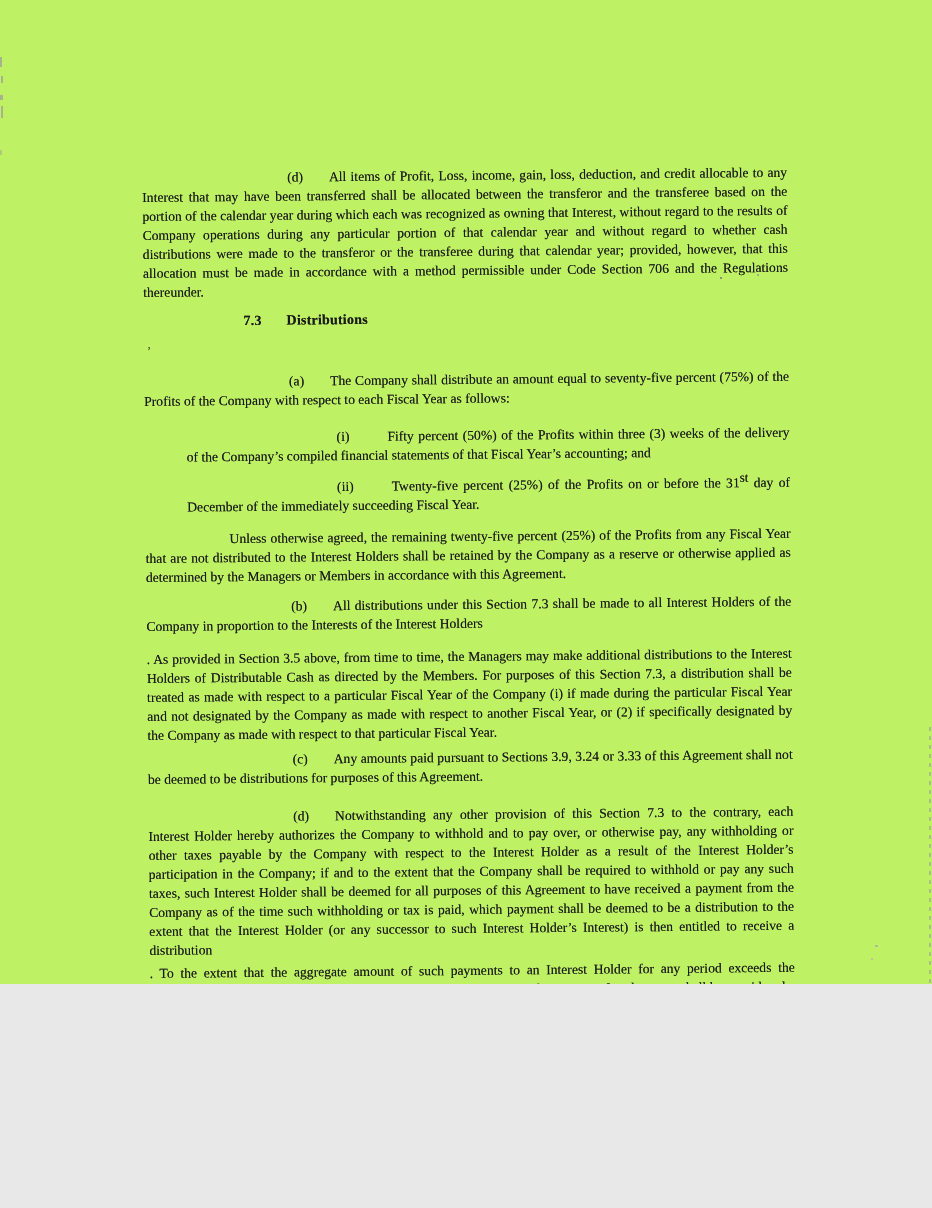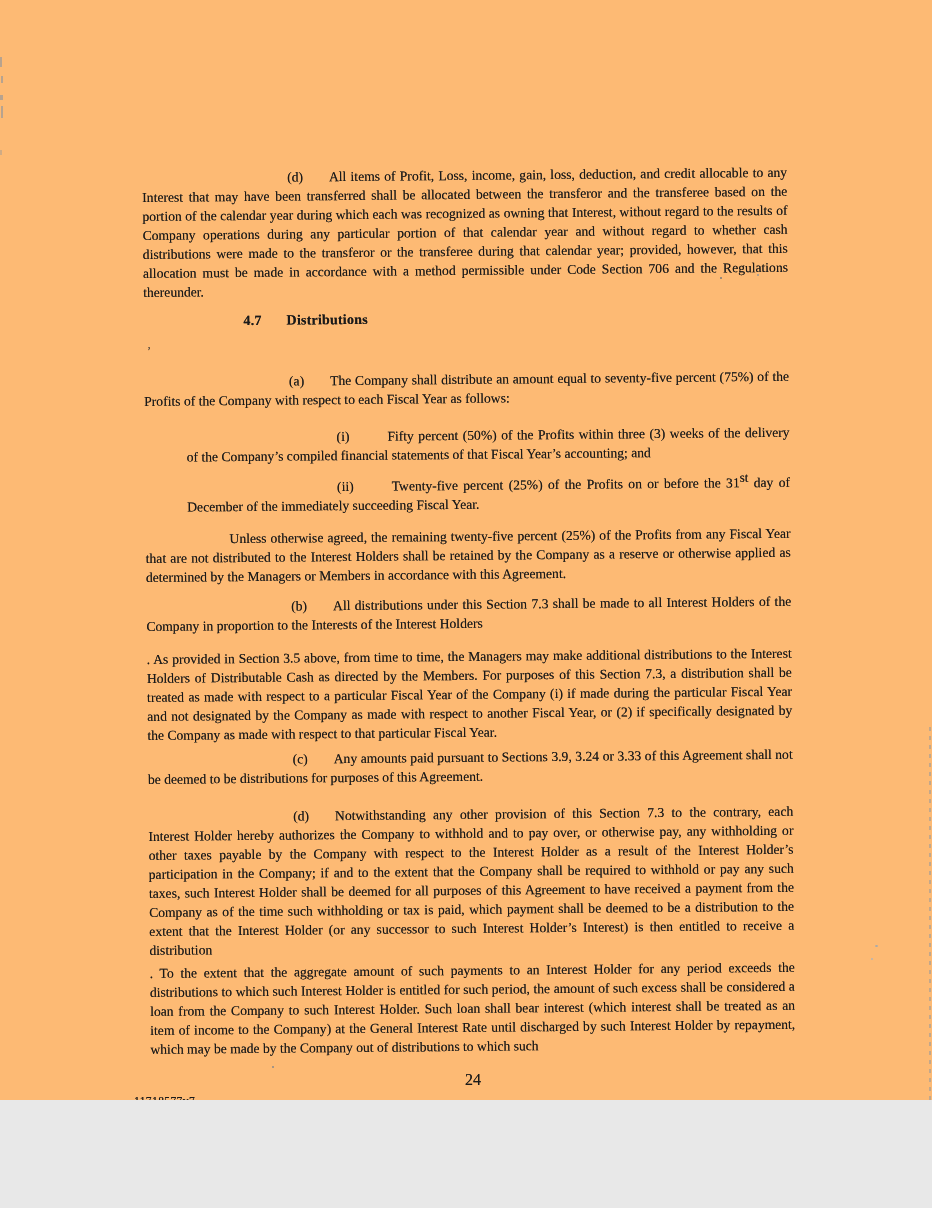--- a/index.html
+++ b/index.html
@@ -1,20 +1,20 @@
 <!DOCTYPE html>
 <html><head>
 <meta charset="utf-8">
 <style>
   html,body { margin:0; padding:0; background:#e8e8e8; }
   .page {
     position:relative;
-    width:932px; height:1100px;
+    width:932px; height:984px;
     margin:0 auto;
-    background:#fdba74;
+    background:#bef264;
     overflow:hidden;
     font-family:"Liberation Serif", serif;
     color:#1a1a1a;
   }
   .content {
     position:absolute;
     left:142px; top:169px;
     width:645px;
     transform:rotate(-0.55deg);
     transform-origin:0 0;
@@ -86,21 +86,21 @@
 </style>
 </head>
 <body>
 
 <div class="page">
 
   <div class="content">
 
     <p class="para p-label"><span class="clabel">(d)</span><span>All items of Profit, Loss, income, gain, loss, deduction, and credit allocable to any Interest that may have been transferred shall be allocated between the transferor and the transferee based on the portion of the calendar year during which each was recognized as owning that Interest, without regard to the results of Company operations during any particular portion of that calendar year and without regard to whether cash distributions were made to the transferor or the transferee during that calendar year; provided, however, that this allocation must be made in accordance with a method permissible under Code Section 706 and the Regulations thereunder.</span></p>
 
-    <p class="para heading"><span class="hnum">4.7</span><span>Distributions</span></p>
+    <p class="para heading"><span class="hnum">7.3</span><span>Distributions</span></p>
 
     <p class="para p-label mt42"><span class="clabel">(a)</span><span>The Company shall distribute an amount equal to seventy-five percent (75%) of the Profits of the Company with respect to each Fiscal Year as follows:</span></p>
 
     <p class="para item mt18"><span class="clabel">(i)</span><span>Fifty percent (50%) of the Profits within three (3) weeks of the delivery of the Company’s compiled financial statements of that Fiscal Year’s accounting; and</span></p>
 
     <p class="para item mt12"><span class="clabel">(ii)</span><span>Twenty-five percent (25%) of the Profits on or before the 31</span><sup class="ordinal">st</sup><span> day of December of the immediately succeeding Fiscal Year.</span></p>
 
     <p class="para first-indent mt13"><span>Unless otherwise agreed, the remaining twenty-five percent (25%) of the Profits from any Fiscal Year that are not distributed to the Interest Holders shall be retained by the Company as a reserve or otherwise applied as determined by the Managers or Members in accordance with this Agreement.</span></p>
 
     <p class="para p-label mt11"><span class="clabel">(b)</span><span>All distributions under this Section 7.3 shall be made to all Interest Holders of the Company in proportion to the Interests of the Interest Holders</span></p>

